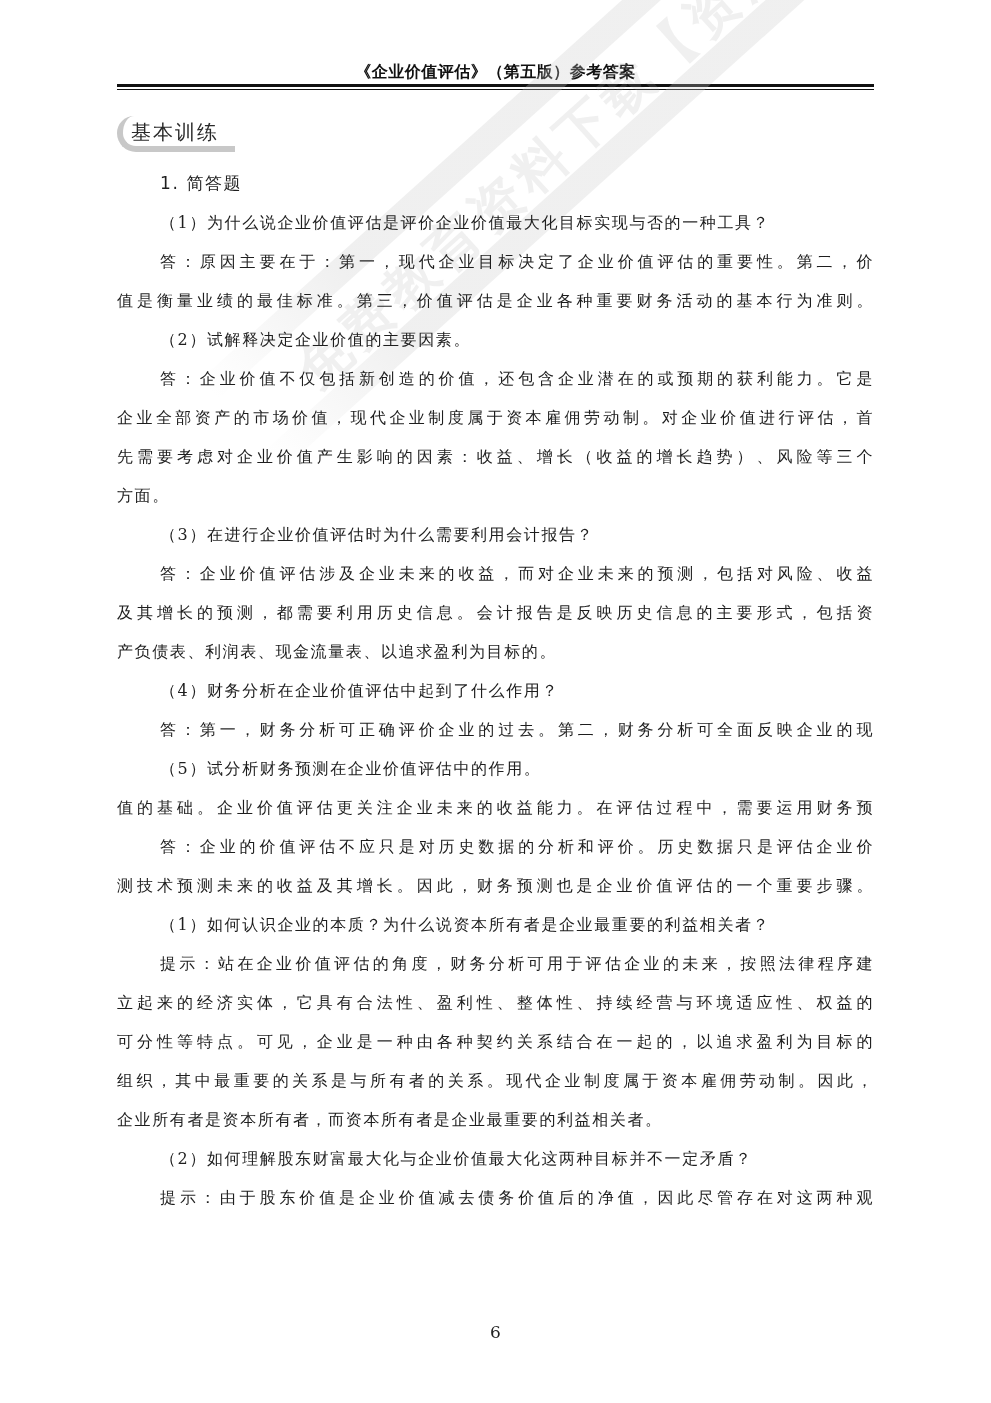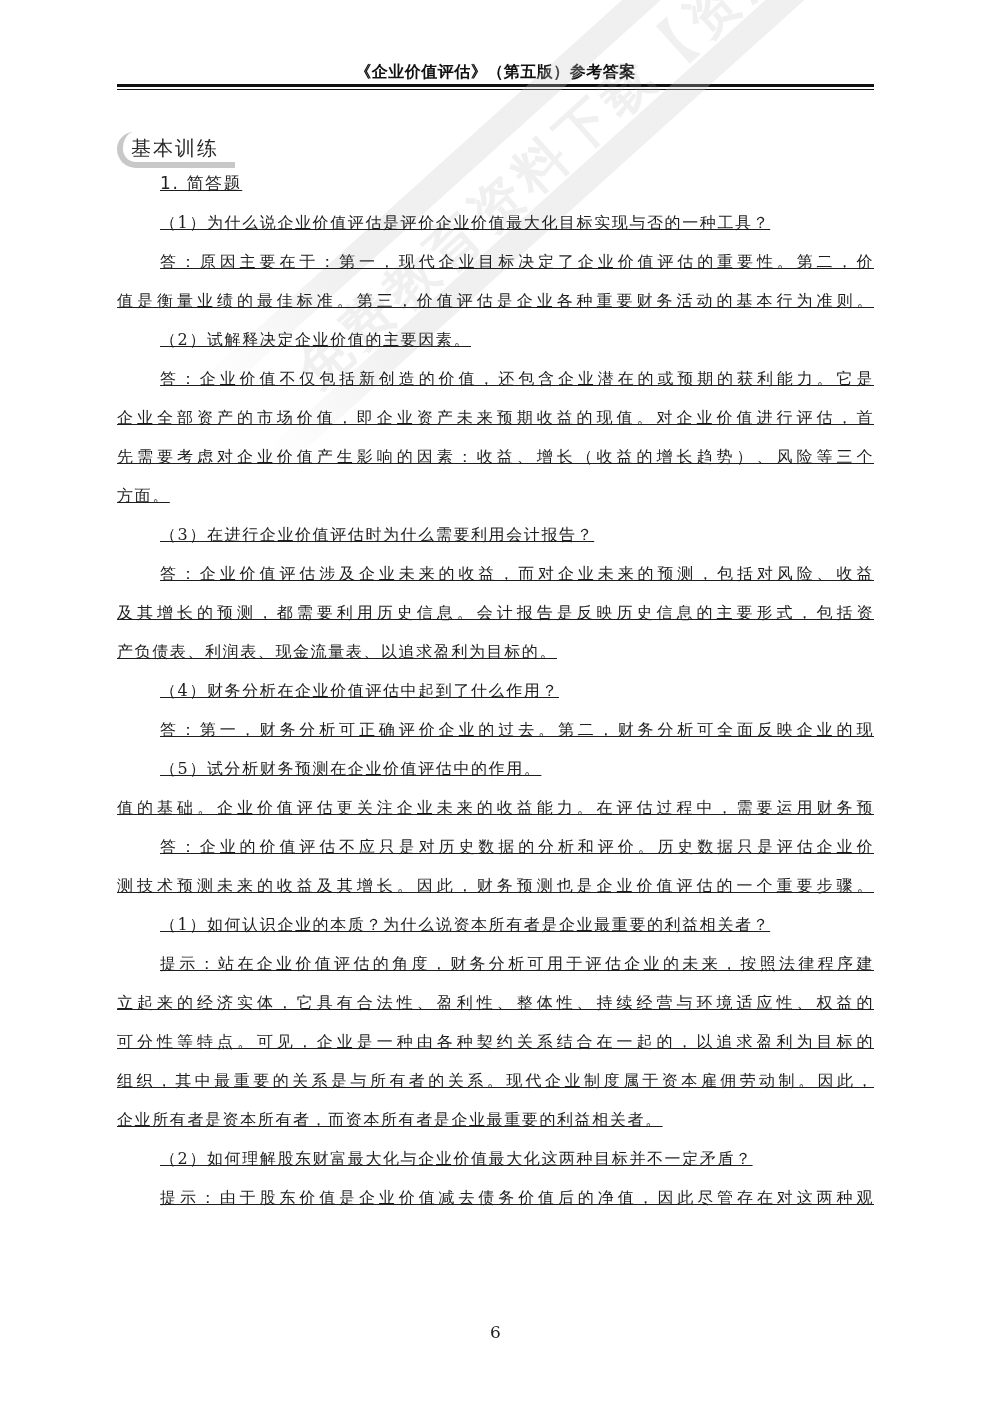--- a/index.html
+++ b/index.html
@@ -7,32 +7,32 @@
     width: 991px; height: 1403px; background: #ffffff; position: relative; overflow: hidden;
     font-family: "DejaVu Serif", "Liberation Serif", serif; color: #1e1e1e;
   }
   .page-header {
     position: absolute; left: 117px; width: 757px; top: 62px; text-align: center;
     font-family: "DejaVu Sans", "Liberation Sans", sans-serif; font-weight: bold; font-size: 16px; letter-spacing: 0.5px; color: #111;
   }
   .rule-thick { position: absolute; left: 117px; width: 757px; top: 84px; height: 3px; background: #111; }
   .rule-thin  { position: absolute; left: 117px; width: 757px; top: 89px; height: 1px; background: #111; }
 
-  .section-badge { position: absolute; left: 117px; top: 116px; width: 120px; height: 40px; margin-top: 16px; }
+  .section-badge { position: absolute; left: 117px; top: 116px; width: 120px; height: 40px; }
   .section-badge .arc {
     position: absolute; left: 0; top: 0; width: 118px; height: 36px;
     border-left: 6px solid #c8c8c8; border-bottom: 6px solid #c8c8c8;
     border-bottom-left-radius: 20px; border-top-left-radius: 18px; box-sizing: border-box;
   }
   .section-badge .label {
     position: absolute; left: 14px; top: 3px; font-family: "DejaVu Sans", "Liberation Sans", sans-serif;
     font-size: 20px; letter-spacing: 2px; color: #2a2a2a;
   }
 
-  .content { position: absolute; left: 117px; top: 164px; width: 757px; text-decoration: underline; }
+  .content { position: absolute; left: 117px; top: 164px; width: 757px; }
   .line {
     height: 39px; line-height: 39px; font-size: 16px; white-space: nowrap;
     letter-spacing: 1.6px; text-align: justify; text-align-last: justify;
   }
   .line.last { text-align-last: left; }
   .line.indent { padding-left: 43px; }
   .line.q { padding-left: 43px; text-align-last: left; }
   .line.sub { padding-left: 43px; text-align-last: left; font-family: "DejaVu Sans", "Liberation Sans", sans-serif; font-size: 17px; }
 
   .page-number {
@@ -71,21 +71,21 @@
   <div class="label">基本训练</div>
 </div>
 
 <div class="content" id="content">
     <div class="line sub">1. 简答题</div>
     <div class="line q">（1）为什么说企业价值评估是评价企业价值最大化目标实现与否的一种工具？</div>
     <div class="line indent">答：原因主要在于：第一，现代企业目标决定了企业价值评估的重要性。第二，价</div>
     <div class="line">值是衡量业绩的最佳标准。第三，价值评估是企业各种重要财务活动的基本行为准则。</div>
     <div class="line q">（2）试解释决定企业价值的主要因素。</div>
     <div class="line indent">答：企业价值不仅包括新创造的价值，还包含企业潜在的或预期的获利能力。它是</div>
-    <div class="line">企业全部资产的市场价值，即企业资产未来预期收益的现值。对企业价值进行评估，首</div>
+    <div class="line">企业全部资产的市场价值，现代企业制度属于资本雇佣劳动制。对企业价值进行评估，首</div>
     <div class="line">先需要考虑对企业价值产生影响的因素：收益、增长（收益的增长趋势）、风险等三个</div>
     <div class="line last">方面。</div>
     <div class="line q">（3）在进行企业价值评估时为什么需要利用会计报告？</div>
     <div class="line indent">答：企业价值评估涉及企业未来的收益，而对企业未来的预测，包括对风险、收益</div>
     <div class="line">及其增长的预测，都需要利用历史信息。会计报告是反映历史信息的主要形式，包括资</div>
     <div class="line last">产负债表、利润表、现金流量表、以追求盈利为目标的。</div>
     <div class="line q">（4）财务分析在企业价值评估中起到了什么作用？</div>
     <div class="line indent">答：第一，财务分析可正确评价企业的过去。第二，财务分析可全面反映企业的现</div>
     <div class="line q">（5）试分析财务预测在企业价值评估中的作用。</div>
     <div class="line">值的基础。企业价值评估更关注企业未来的收益能力。在评估过程中，需要运用财务预</div>

